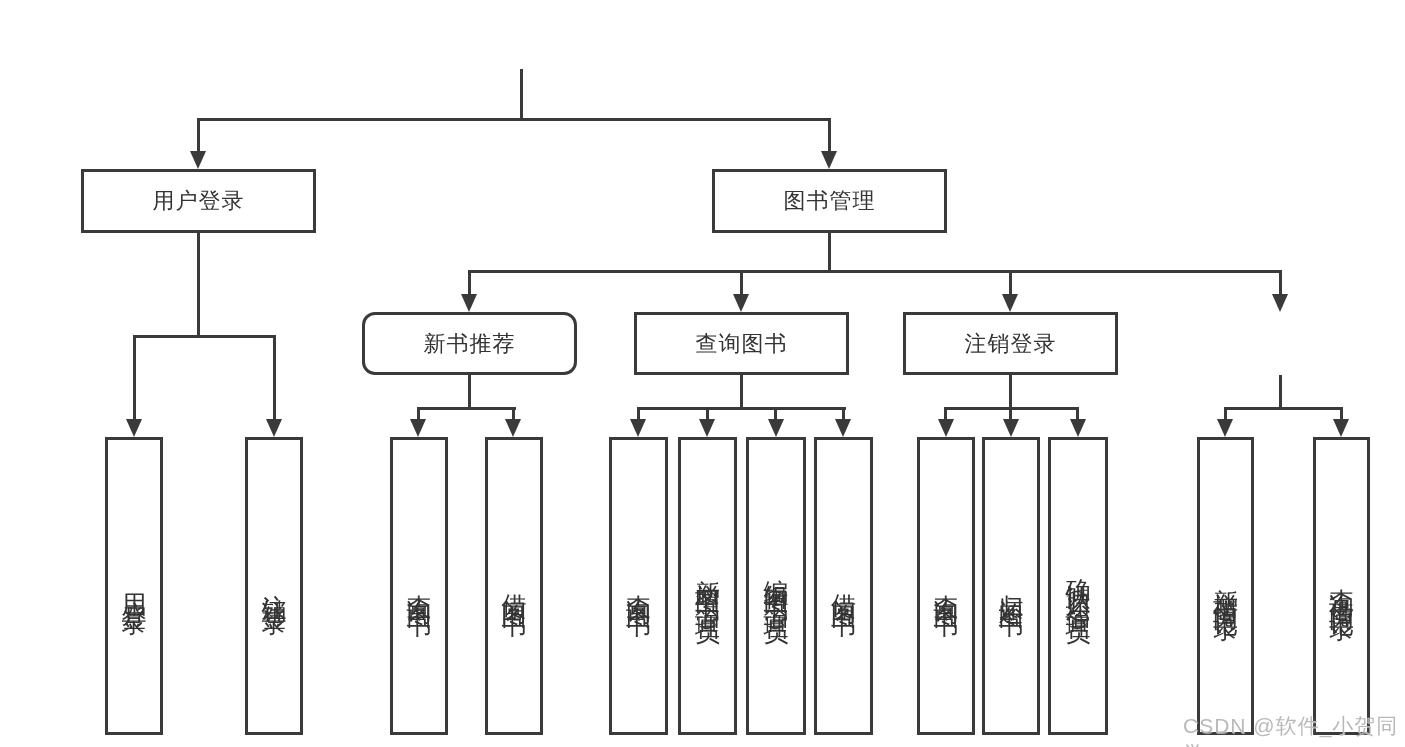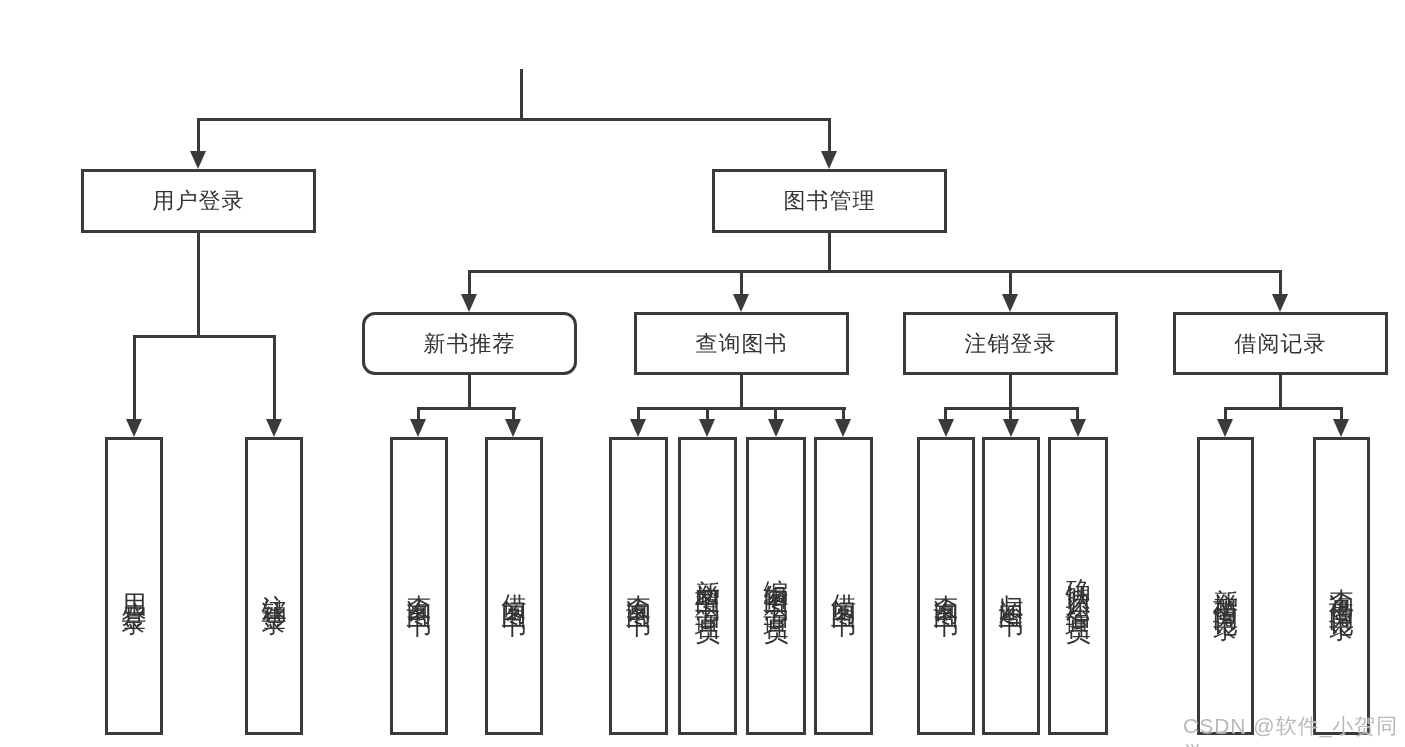--- a/index.html
+++ b/index.html
@@ -85,21 +85,20 @@
   <div class="vl" style="left:1009px; top:270px; height:26px;"></div>
   <div class="vl" style="left:1279px; top:270px; height:26px;"></div>
   <div class="arrow" style="left:461px; top:294px;"></div>
   <div class="arrow" style="left:733px; top:294px;"></div>
   <div class="arrow" style="left:1002px; top:294px;"></div>
   <div class="arrow" style="left:1272px; top:294px;"></div>
 
   <div class="node" style="left:362px; top:312px; width:215px; height:63px;border-radius:13px;">新书推荐</div>
   <div class="node" style="left:634px; top:312px; width:215px; height:63px;">查询图书</div>
   <div class="node" style="left:903px; top:312px; width:215px; height:63px;">注销登录</div>
-  <div class="node" style="left:1173px; top:312px; width:215px; height:63px;">借阅记录</div>
 
   <div class="vl" style="left:468px; top:375px; height:32px;"></div>
   <div class="hl" style="left:417px; top:407px; width:99px;"></div>
   <div class="vl" style="left:417px; top:407px; height:14px;"></div>
   <div class="vl" style="left:512px; top:407px; height:14px;"></div>
   <div class="arrow" style="left:410px; top:419px;"></div>
   <div class="arrow" style="left:505px; top:419px;"></div>
 
   <div class="vl" style="left:740px; top:375px; height:32px;"></div>
   <div class="hl" style="left:637px; top:407px; width:209px;"></div>

